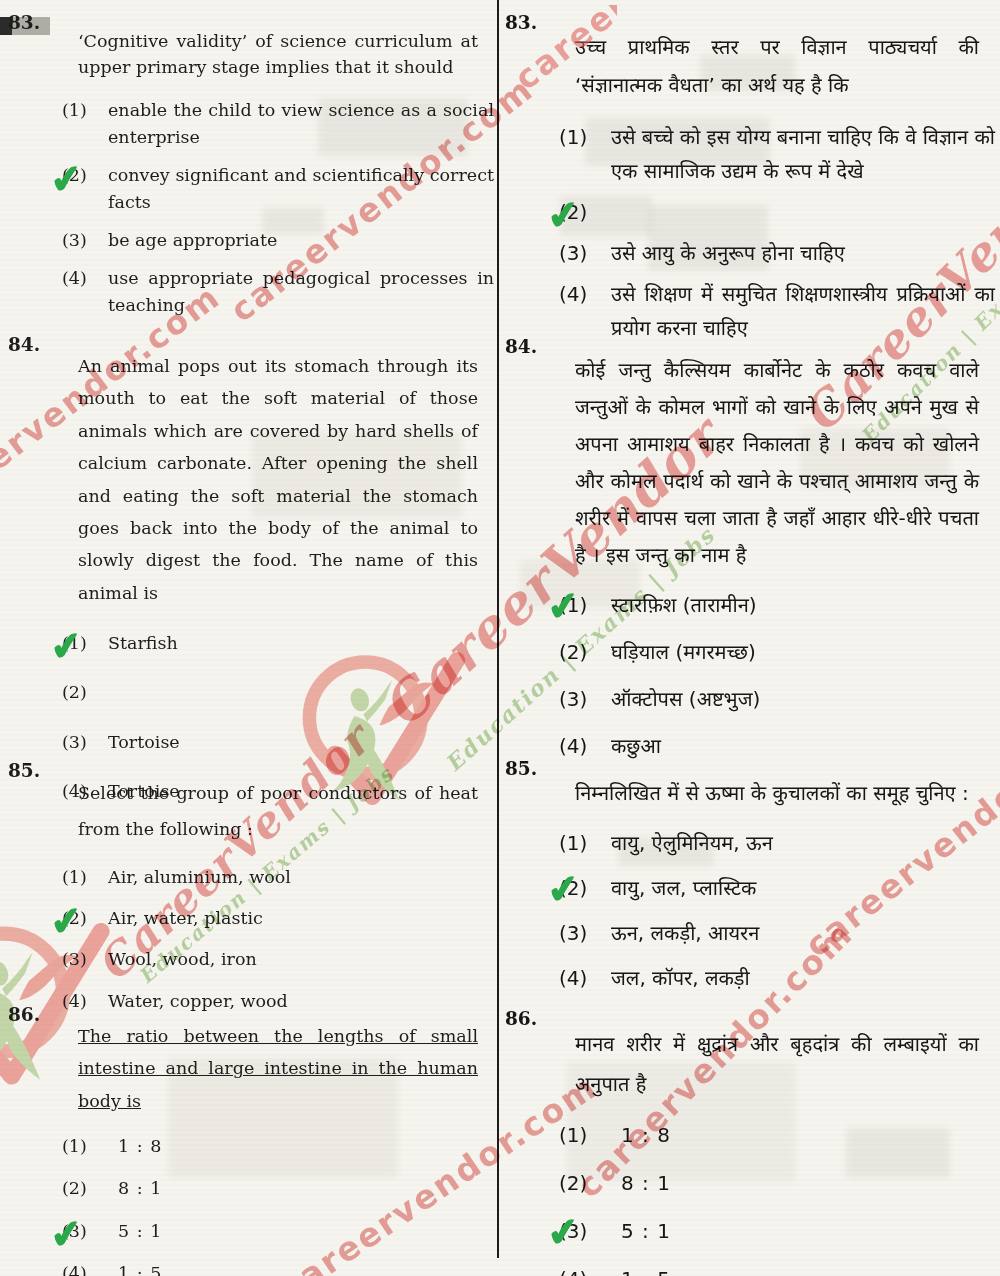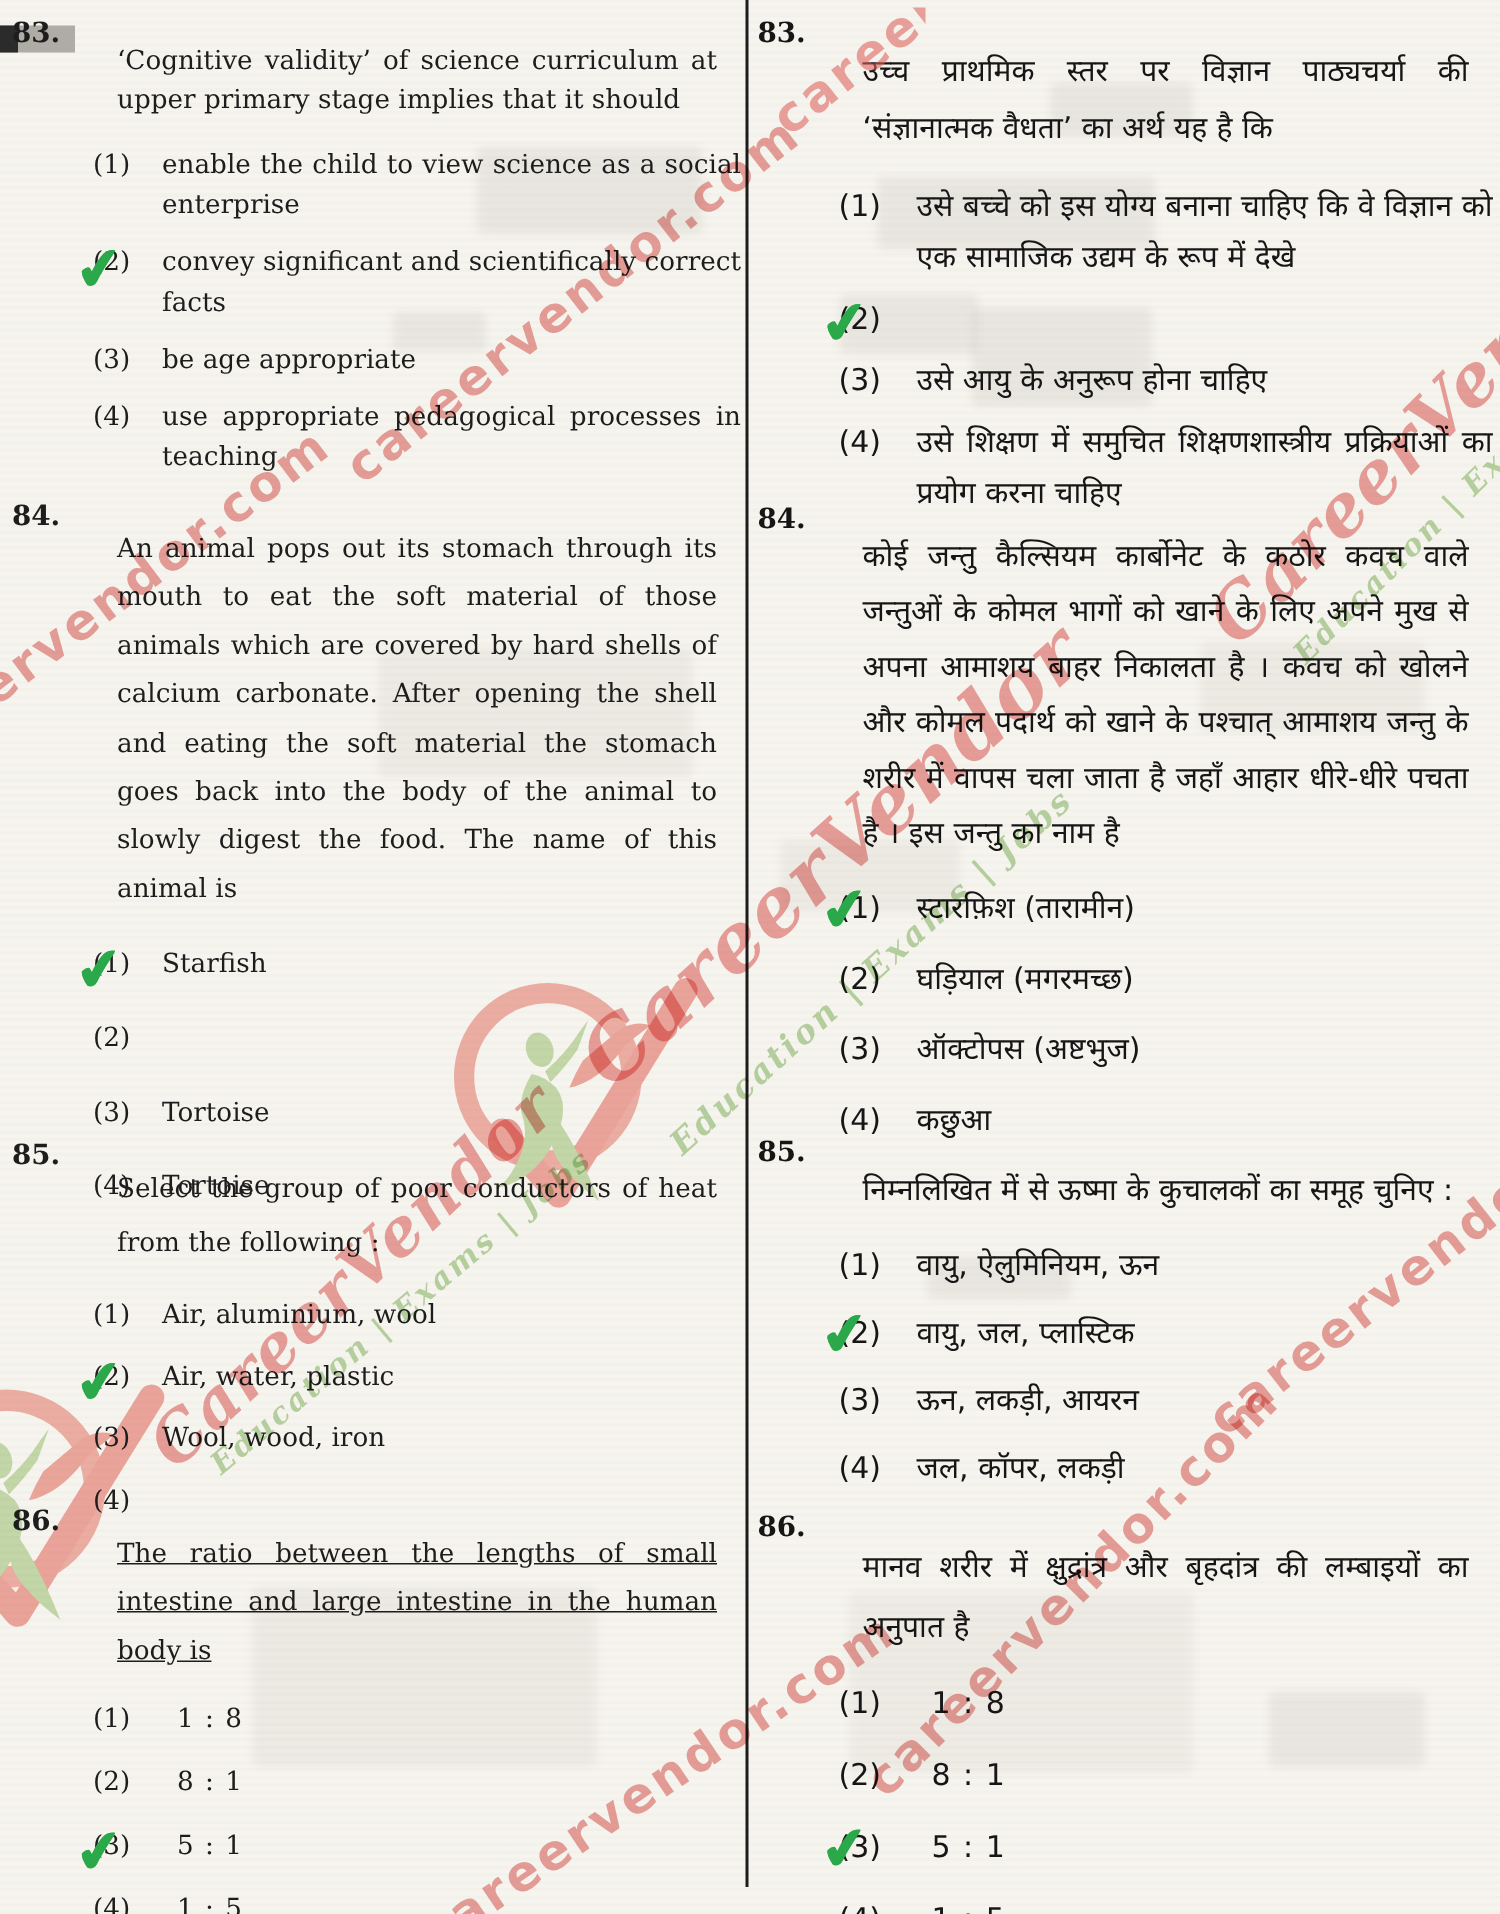--- a/index.html
+++ b/index.html
@@ -174,20 +174,21 @@
         <div class="opt">
           <span class="optnum"><span>(2)</span><span class="check">✔</span></span>
           <span class="opttext">Air, water, plastic</span>
         </div>
         <div class="opt">
           <span class="optnum"><span>(3)</span></span>
           <span class="opttext">Wool, wood, iron</span>
         </div>
         <div class="opt">
           <span class="optnum"><span>(4)</span></span>
+          <span class="opttext">Water, copper, wood</span>
         </div>
       </div>
     </section>
 
     <section class="q q86l">
       <div class="qnum">86.</div>
       <div class="qbody">
         <p class="stem">The ratio between the lengths of small intestine and large intestine in the human body is</p>
         <div class="opt">
           <span class="optnum"><span>(1)</span></span>

